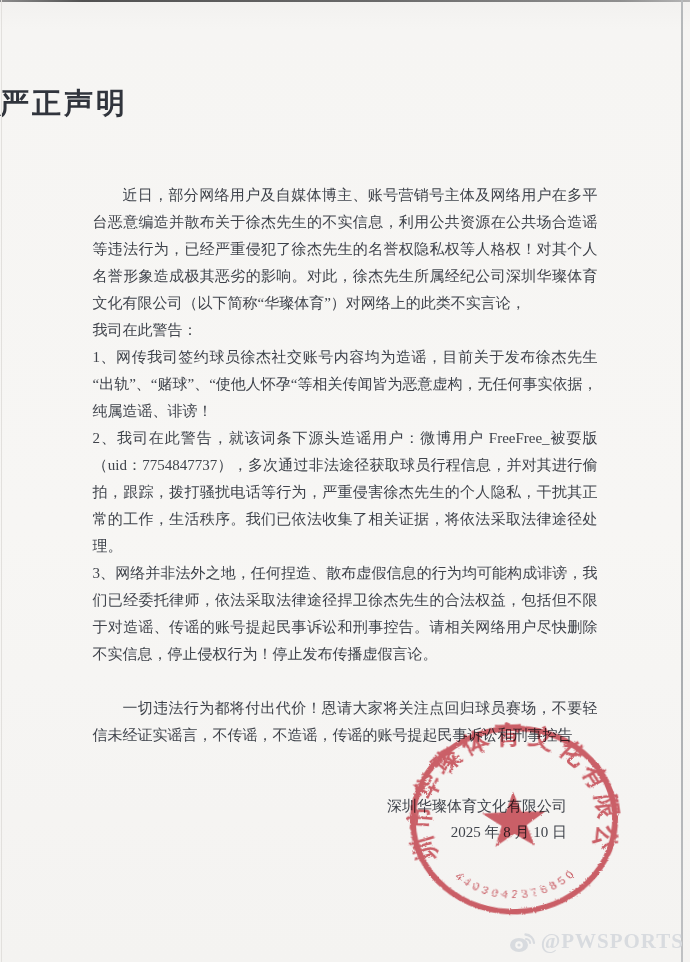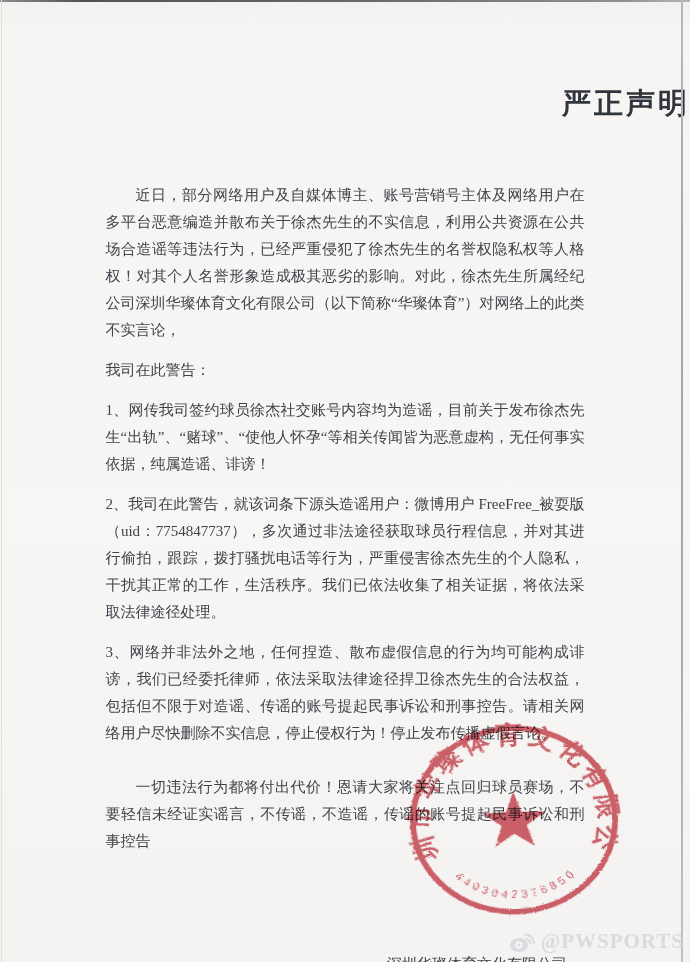--- a/index.html
+++ b/index.html
@@ -12,33 +12,33 @@
     font-family:"Liberation Serif","DejaVu Serif",serif;
     color:#3f434b;
   }
   .edge-top{position:absolute;top:0;left:0;right:0;height:2px;
     background:linear-gradient(90deg,#8d8d8d,#515151 12%,#6a6a6a 55%,#8f8f8f 90%,#b5b5b5);}
   .edge-left{position:absolute;top:0;left:1px;width:1px;bottom:0;background:#e2e0dd;}
   .edge-right{position:absolute;top:0;left:681px;width:2px;bottom:0;
     background:linear-gradient(180deg,#b7babc,#a2a5a8 30%,#aaadb0 70%,#c0c2c4);}
   .title{
     margin:84px 0 0 0;
-    text-align:right;
+    text-align:left;
     font-size:29px;font-weight:bold;letter-spacing:3px;color:#30343c;
   }
   .content{
     width:505px;margin:58px auto 0 auto;
     font-size:15px;line-height:27px;
     text-align:justify;
   }
-  .para{margin:13px;}
+  .para{margin:0;}
   .indent{text-indent:2em;}
   .closing{margin-top:27px;}
   .signature{
-    margin-top:96px;
+    margin-top:44px;
     padding-right:123px;
     text-align:right;
     font-size:15px;line-height:26px;
   }
   .seal{
     position:absolute;left:406px;top:722px;width:216px;height:196px;
     opacity:0.82;
     mix-blend-mode:multiply;
     transform:rotate(-2deg);
   }

